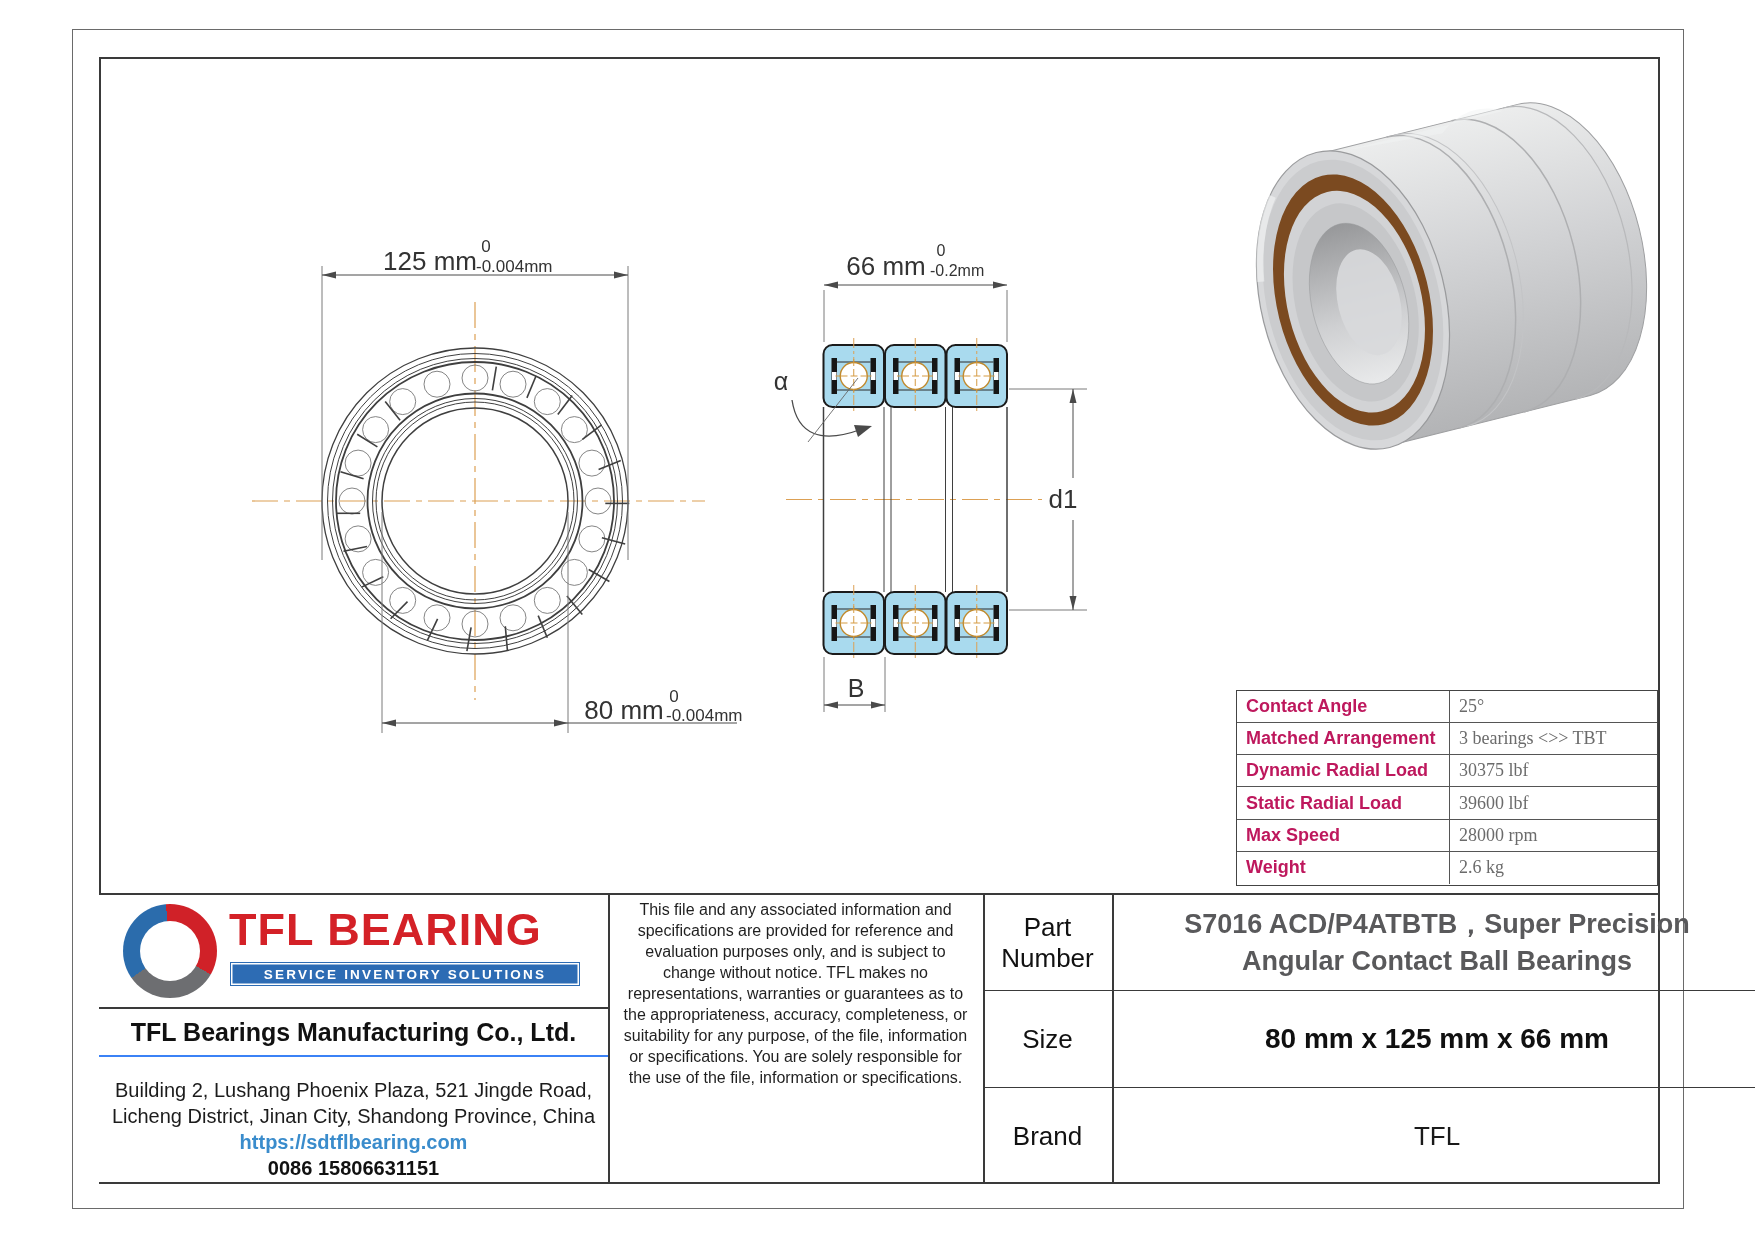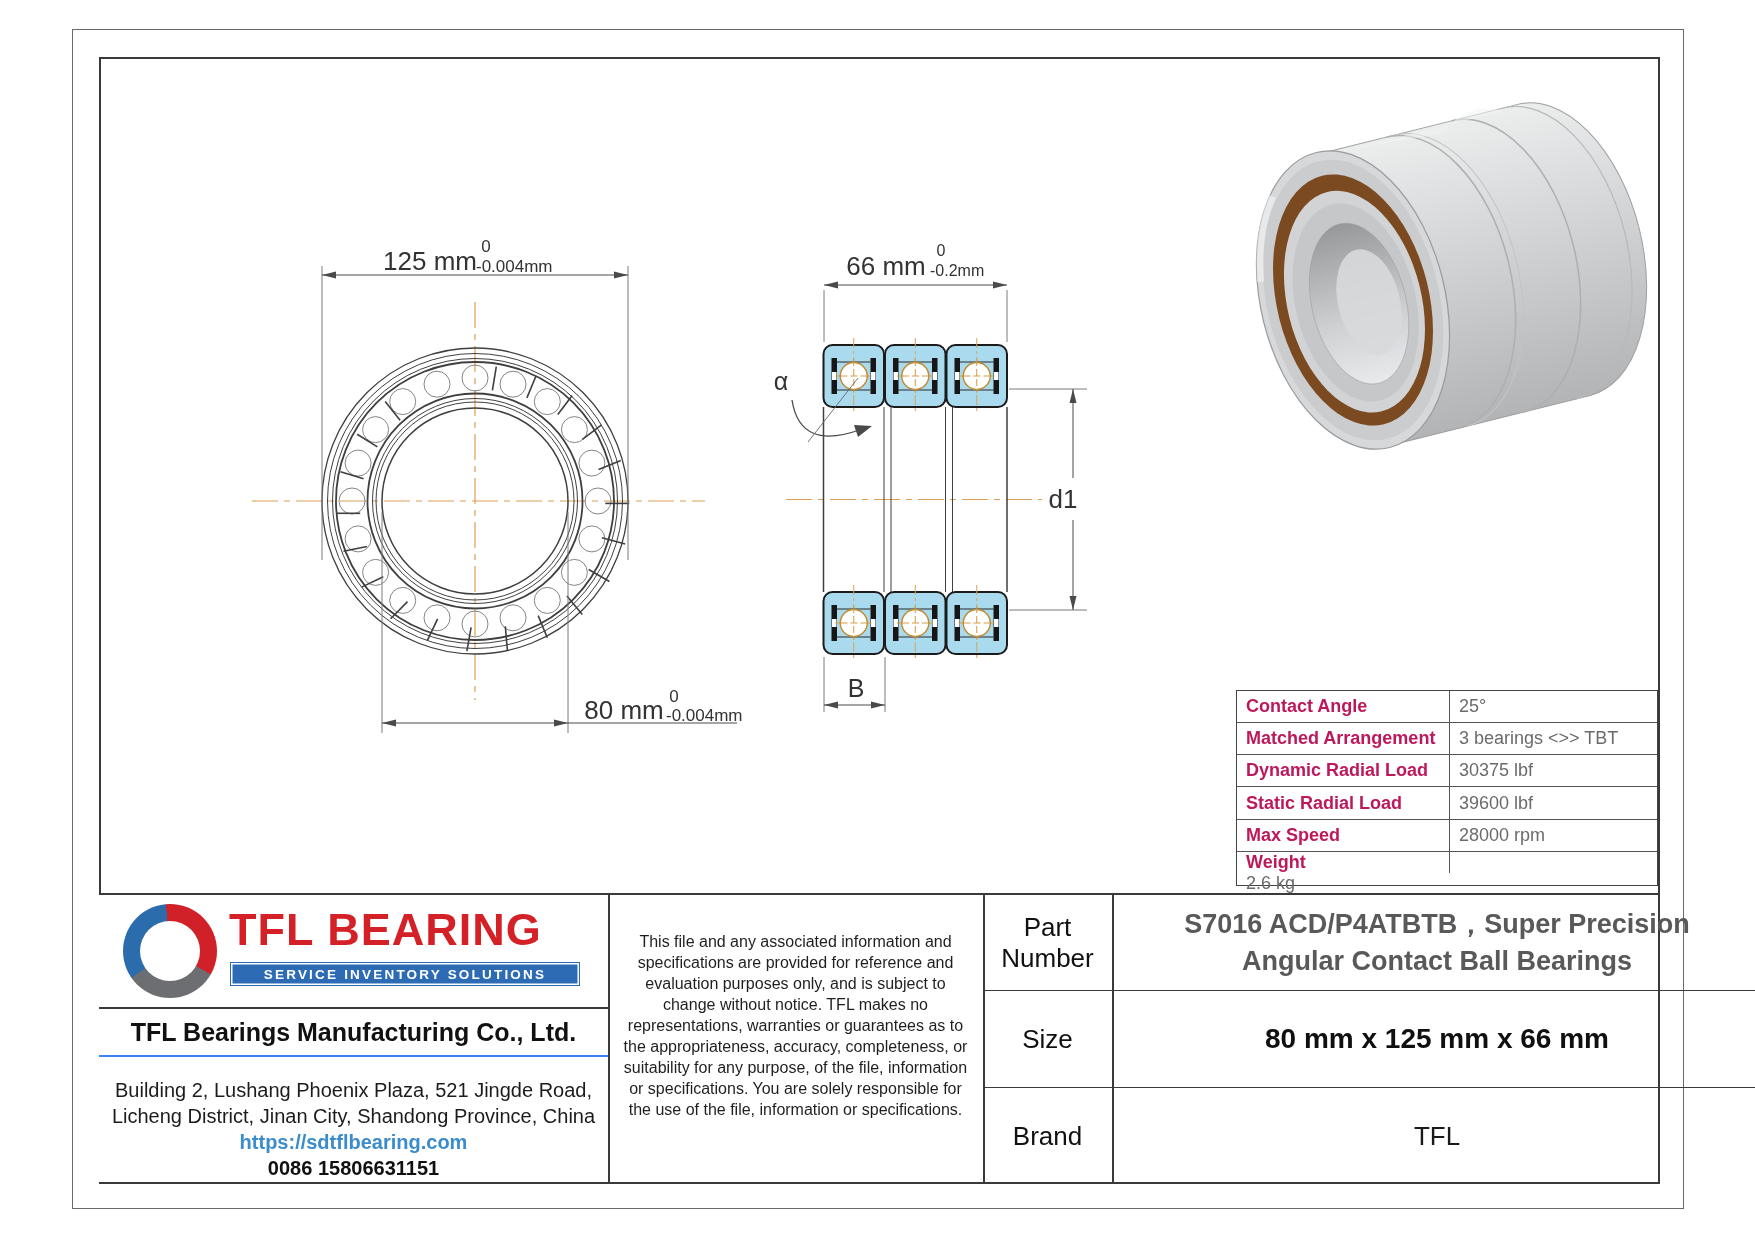--- a/index.html
+++ b/index.html
@@ -5,34 +5,34 @@
   html,body{margin:0;padding:0;background:#ffffff;}
   body{font-family:"Liberation Sans", sans-serif; -webkit-font-smoothing:antialiased;}
   .sheet{position:relative;width:1755px;height:1240px;background:#fff;overflow:hidden;}
   .outer-frame{position:absolute;left:72px;top:29px;width:1610px;height:1178px;border:1px solid #6a6a6a;}
   .inner-frame{position:absolute;left:99px;top:57px;width:1557px;height:1123px;border:2px solid #3a3a3a;}
   svg text{font-family:"Liberation Sans", sans-serif;}
 
   
   .spec-table{position:absolute;left:1236px;top:690px;width:422px;height:196px;border:1.5px solid #444;box-sizing:border-box;background:#fff;}
   .spec-row{display:flex;height:32.16px;border-bottom:1px solid #555;box-sizing:border-box;}
-  .spec-row:last-child{border-bottom:none;flex-direction:column;}
+  .spec-row:last-child{border-bottom:none;}
   .spec-label{width:213px;border-right:1px solid #555;box-sizing:border-box;display:flex;align-items:center;padding-left:9px;font-size:18px;font-weight:700;color:#be185d;}
-  .spec-value{flex:1;display:flex;align-items:center;padding-left:9px;font-size:18px;color:#6b6b6b;}
+  .spec-value{flex:1;display:flex;align-items:center;padding-left:9px;font-size:18px;color:#6b6b6b;font-family:Liberation Serif, serif;}
 
   
   .title-block{position:absolute;left:99px;top:893px;width:1559px;height:289px;box-sizing:border-box;border-top:2px solid #3a3a3a;background:#fff;}
   .tb-cell{position:absolute;box-sizing:border-box;}
   .v-div{position:absolute;top:0;bottom:0;width:2px;background:#3a3a3a;}
   .logo-row{left:0;top:0;width:509px;height:112px;}
   .company-row{left:0;top:112px;width:509px;height:48px;border-top:2px solid #3a3a3a;display:flex;align-items:center;justify-content:center;font-size:25px;font-weight:700;color:#111;}
   .address-row{left:0;top:160px;width:509px;height:152px;border-top:2px solid #3b82f6;text-align:center;padding:20px 10px;font-size:20px;line-height:26px;color:#1c1c1c;}
   .address-row .link{color:#3a8ccc;font-weight:600;display:block;text-decoration:none;}
   .address-row .phone{font-weight:700;color:#111;}
-  .disclaimer-cell{left:509px;top:0;width:375px;height:237px;display:flex;align-items:center;margin-top:12px;}
+  .disclaimer-cell{left:509px;top:0;width:375px;height:237px;display:flex;align-items:flex-start;}
   .disclaimer-cell div{padding:4px 12px;font-size:16px;line-height:21px;color:#1f1f1f;text-align:center;}
   .field-label-col{left:884px;top:0;width:129px;height:259px;}
   .field-value-col{left:1013px;top:0;width:650px;height:289px;}
   .f-row{position:absolute;left:0;right:0;display:flex;align-items:center;justify-content:center;box-sizing:border-box;text-align:center;}
   .fr1{top:0;height:95px;}
   .fr2{top:95px;height:97px;border-top:1.5px solid #3a3a3a;}
   .fr3{top:192px;height:97px;border-top:1.5px solid #3a3a3a;}
   .f-label{font-size:26px;font-weight:500;color:#111;}
   .part-value{font-size:27px;font-weight:700;color:#59595b;line-height:37px;padding:0 30px;}
   .size-value{font-size:28px;font-weight:700;color:#101010;}

